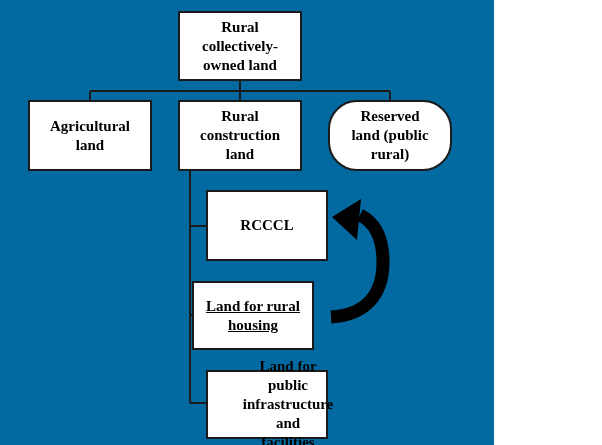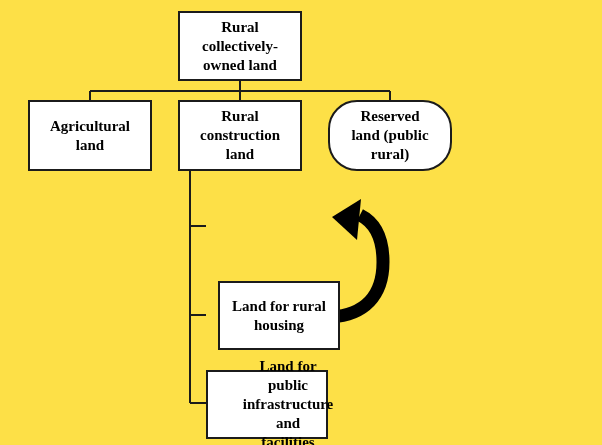--- a/index.html
+++ b/index.html
@@ -2,23 +2,23 @@
 <html><head>
 <meta charset="utf-8">
 <style>
   html, body {
     margin: 0;
     padding: 0;
     background: #ffffff;
   }
   .canvas {
     position: relative;
-    width: 602px;
+    width: 494px;
     height: 445px;
-    background: #fde047;
+    background: #0369a1;
     font-family: "Liberation Serif", "DejaVu Serif", serif;
     color: #000000;
     overflow: hidden;
   }
   .lines-layer {
     position: absolute;
     left: 0;
     top: 0;
     width: 602px;
     height: 445px;
@@ -35,21 +35,21 @@
     text-align: center;
     font-weight: bold;
     font-size: 15px;
     line-height: 19px;
   }
   .node-root        { left: 178px; top: 11px;  width: 124px; height: 70px; }
   .node-agri        { left: 28px;  top: 100px; width: 124px; height: 71px; }
   .node-constr      { left: 178px; top: 100px; width: 124px; height: 71px; }
   .node-reserved    { left: 328px; top: 100px; width: 124px; height: 71px; border-radius: 29px; }
   .node-rcccl       { left: 206px; top: 190px; width: 122px; height: 71px; }
-  .node-housing     { left: 218px; top: 281px; width: 122px; height: 69px; }
+  .node-housing     { left: 192px; top: 281px; width: 122px; height: 69px; text-decoration: underline; }
   .node-publicinfra { left: 206px; top: 370px; width: 122px; height: 69px; padding-left: 42px; }
   .annotation {
     position: absolute;
     left: 399px;
     top: 250px;
     width: 200px;
     font-weight: bold;
     font-size: 16px;
     line-height: 19px;
     text-align: left;
@@ -86,20 +86,23 @@
     <div>construction</div>
     <div>land</div>
   </div>
 
   <div class="node node-reserved">
     <div>Reserved</div>
     <div>land (public</div>
     <div>rural)</div>
   </div>
 
+  <div class="node node-rcccl">
+    <div>RCCCL</div>
+  </div>
 
   <div class="node node-housing">
     <div>Land for rural</div>
     <div>housing</div>
   </div>
 
   <div class="node node-publicinfra">
     <div>Land for public</div>
     <div>infrastructure</div>
     <div>and facilities</div>

